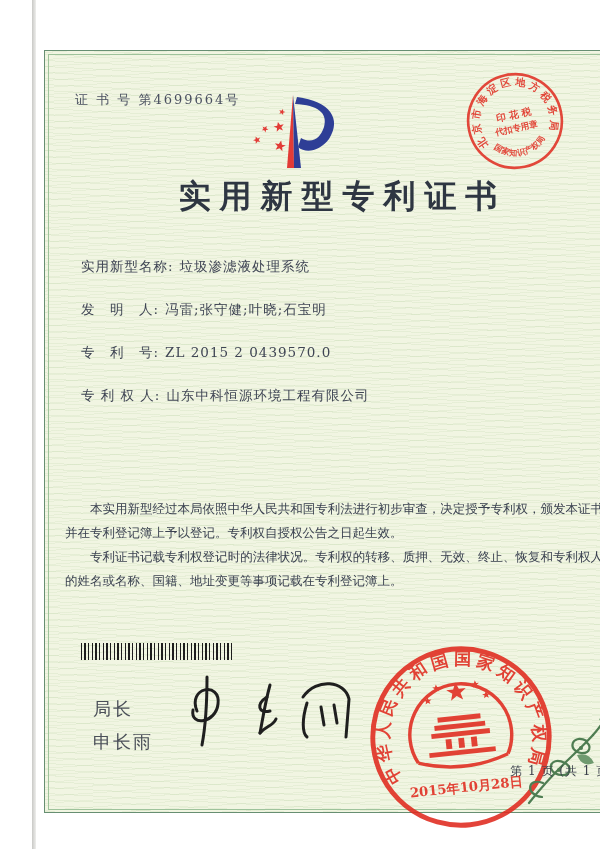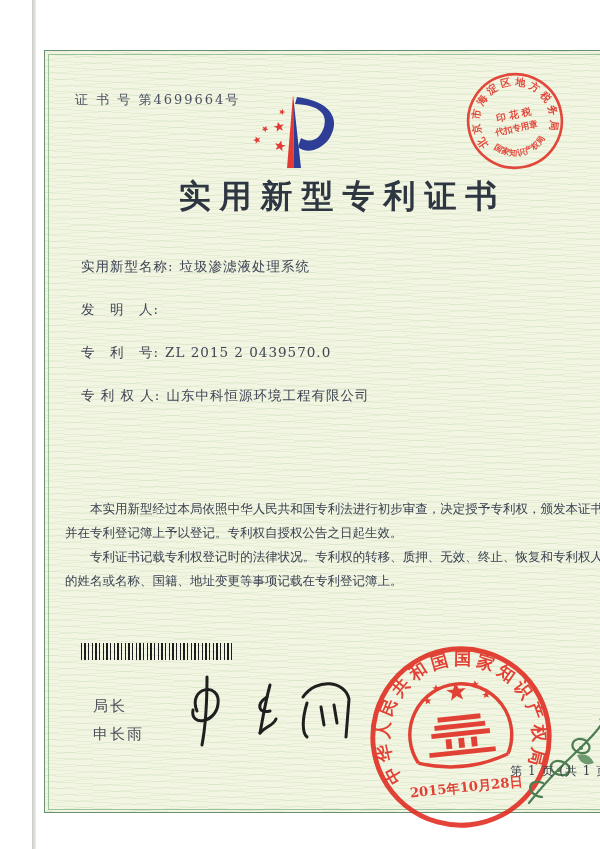--- a/index.html
+++ b/index.html
@@ -48,21 +48,21 @@
     font-family:"DejaVu Sans","Liberation Sans",sans-serif;
   }
   .paras p{margin:0;text-indent:2em;}
   .barcode{
     position:absolute;left:36px;top:592px;width:152px;height:17px;
     background:repeating-linear-gradient(90deg,
       #1d1d1d 0 1.5px, rgba(0,0,0,0) 1.5px 3px,
       #1d1d1d 3px 5.5px, rgba(0,0,0,0) 5.5px 7px,
       #1d1d1d 7px 8px, rgba(0,0,0,0) 8px 11px);
   }
-  .sig-block{position:absolute;left:48px;top:646px;font-size:15px;color:#4a4f58;
+  .sig-block{position:absolute;left:48px;top:646px;font-size:18px;color:#4a4f58;
     font-family:"DejaVu Sans","Liberation Sans",sans-serif;}
   .sig-block div{margin-bottom:9px;letter-spacing:2px;}
   .signature{position:absolute;left:112px;top:618px;width:236px;height:92px;}
   .stamp-bottom{
     position:absolute;left:318px;top:588px;width:196px;height:196px;
     transform:rotate(-6deg);opacity:.88;
   }
   .flourish{position:absolute;right:4px;bottom:3px;width:112px;height:152px;}
   .footer{
     position:absolute;left:0;right:16px;top:712px;text-align:right;
@@ -109,20 +109,21 @@
 
   <div class="title">实用新型专利证书</div>
 
   <div class="fields">
     <div class="field-row">
       <span class="field-label">实用新型名称:</span>
       <span class="field-value">垃圾渗滤液处理系统</span>
     </div>
     <div class="field-row">
       <span class="field-label">发　明　人:</span>
+      <span class="field-value">冯雷;张守健;叶晓;石宝明</span>
     </div>
     <div class="field-row">
       <span class="field-label">专　利　号:</span>
       <span class="field-value">ZL 2015 2 0439570.0</span>
     </div>
     <div class="field-row">
       <span class="field-label">专 利 权 人:</span>
       <span class="field-value">山东中科恒源环境工程有限公司</span>
     </div>
   </div>

